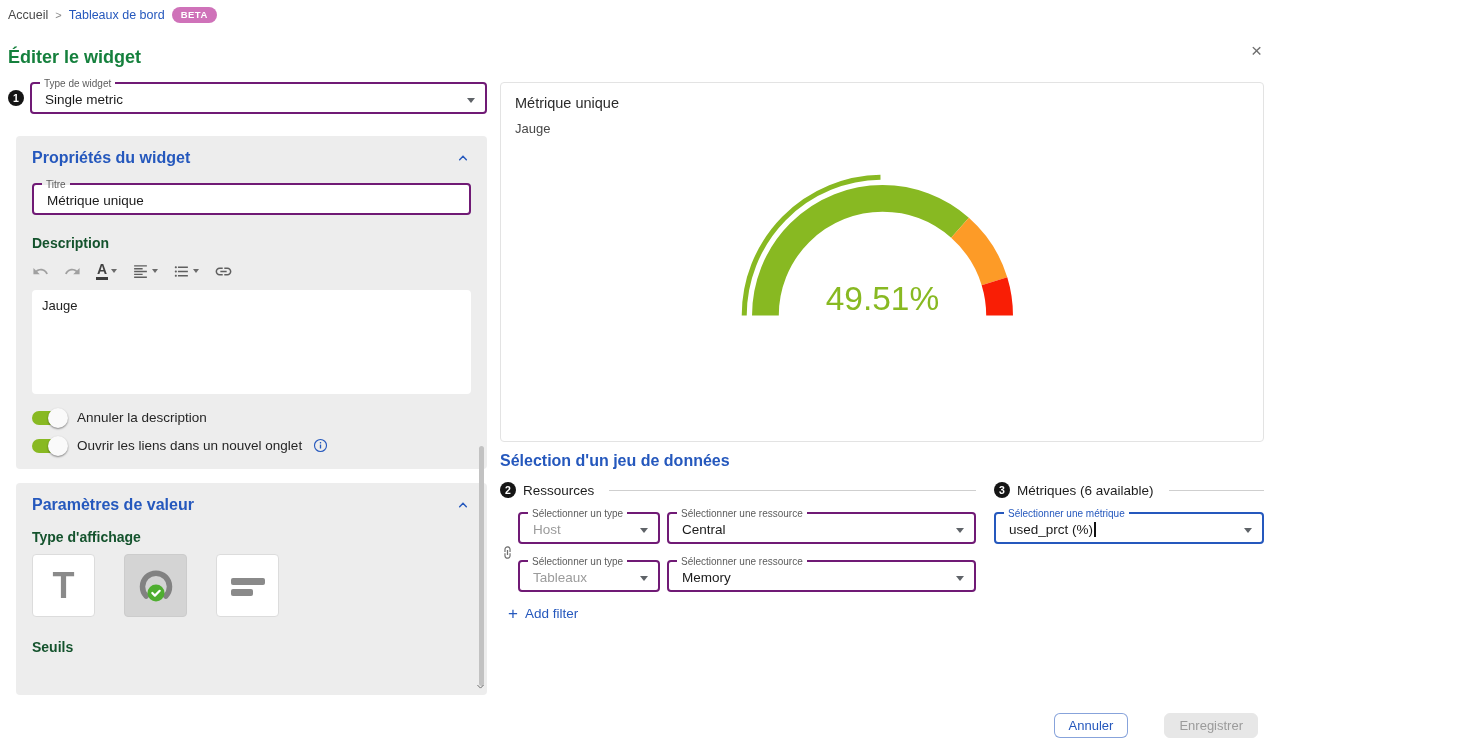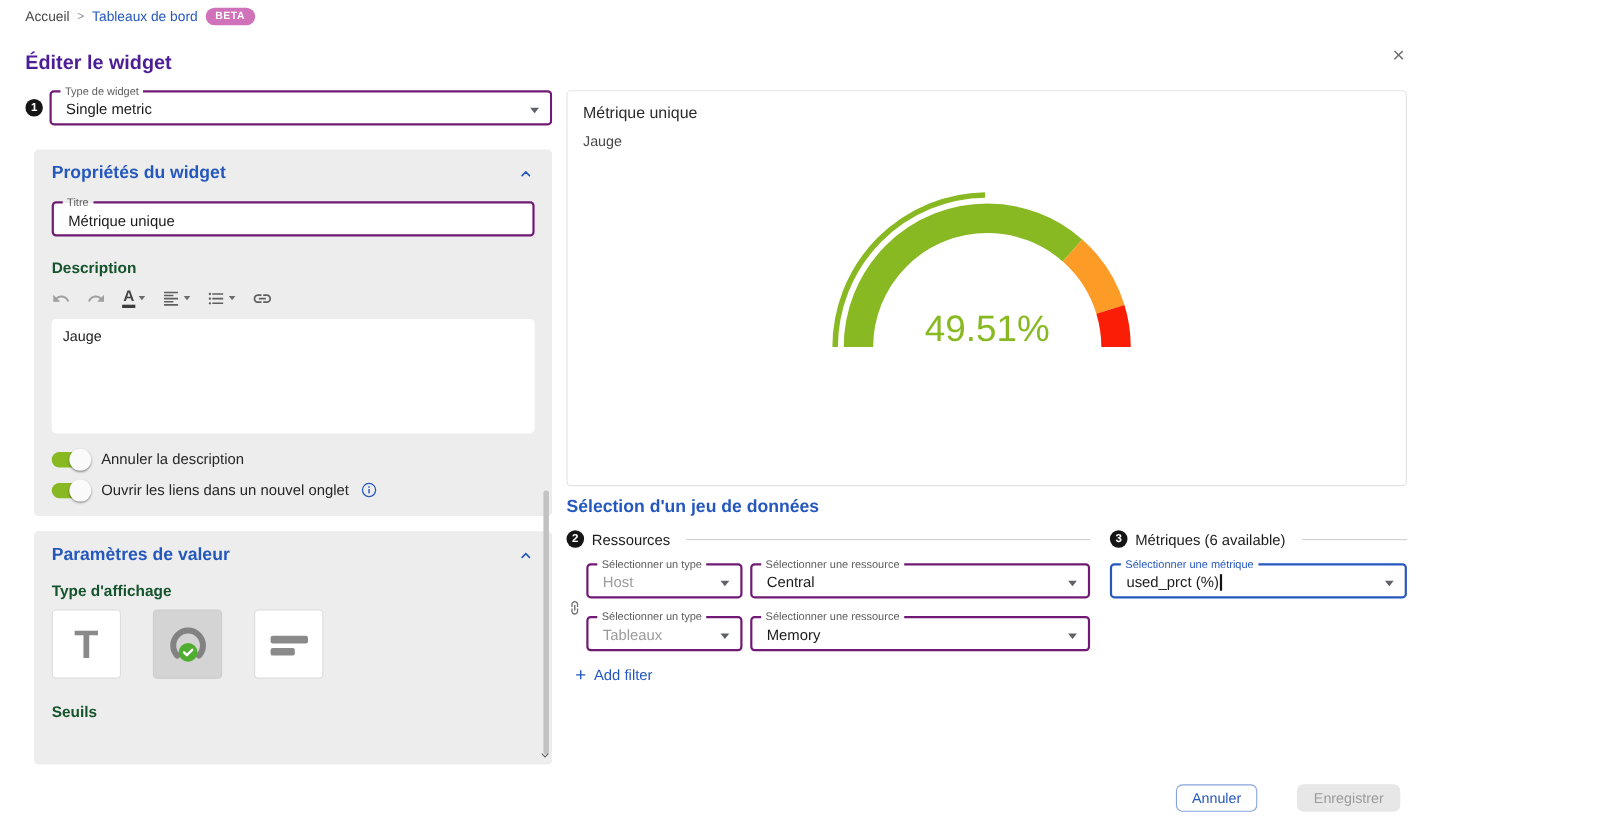--- a/index.html
+++ b/index.html
@@ -1,30 +1,30 @@
 <!DOCTYPE html>
 <html><head>
 <meta charset="utf-8">
 <style>
   * { box-sizing: border-box; margin: 0; padding: 0; }
   html,body { width:1472px; height:743px; overflow:hidden; background:#fff;
     font-family:"Liberation Sans","DejaVu Sans",sans-serif; color:#1b1b1b; }
-  .page { position:relative; width:1272px; height:743px; background:#fff;margin-left:15px; }
+  .page { position:relative; width:1272px; height:743px; background:#fff; }
 
   
   .breadcrumb { display:flex; align-items:center; gap:7px; padding:7px 0 0 8px; font-size:12.5px; }
   .bc-home { color:#4a4a4a; cursor:pointer; }
   .bc-sep { color:#8a8a8a; font-size:11px; }
   .bc-link { color:#2558bd; cursor:pointer; }
   .beta-chip { background:#cf72b9; color:#fff; font-size:9.5px; font-weight:700; letter-spacing:.5px;
     border-radius:9px; padding:2px 9px; line-height:12px; }
 
   
   .modal-header { display:flex; justify-content:space-between; align-items:flex-start; margin:24px 10px 0 8px; }
-  .page-title { color:#4c1d95; font-size:18px; font-weight:700;text-align:right; }
+  .page-title { color:#15803d; font-size:18px; font-weight:700;text-align:right; }
   .close-btn { color:#6f6f6f; font-size:19px; line-height:16px; cursor:pointer; margin-top:-4px; }
 
   
   .content { display:flex; gap:13px; margin:8px 8px 0 8px; }
   .left-col { width:479px; height:622px; position:relative; overflow:hidden; padding-top:6px; flex:none; }
   .right-col { flex:1; padding-top:6px; }
 
   
   .mfield { position:relative; height:32px; border:2px solid #701a75; border-radius:4px; background:#fff; cursor:pointer; }
   .mfield .flabel { position:absolute; top:-6px; left:8px; font-size:10px; line-height:12px; color:#5c5c5c;

